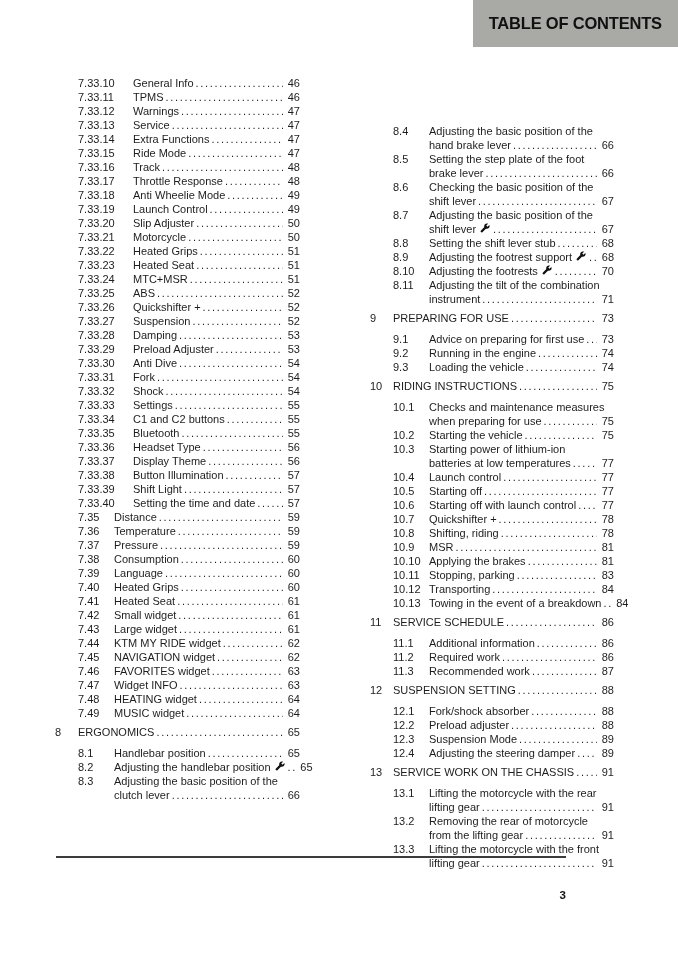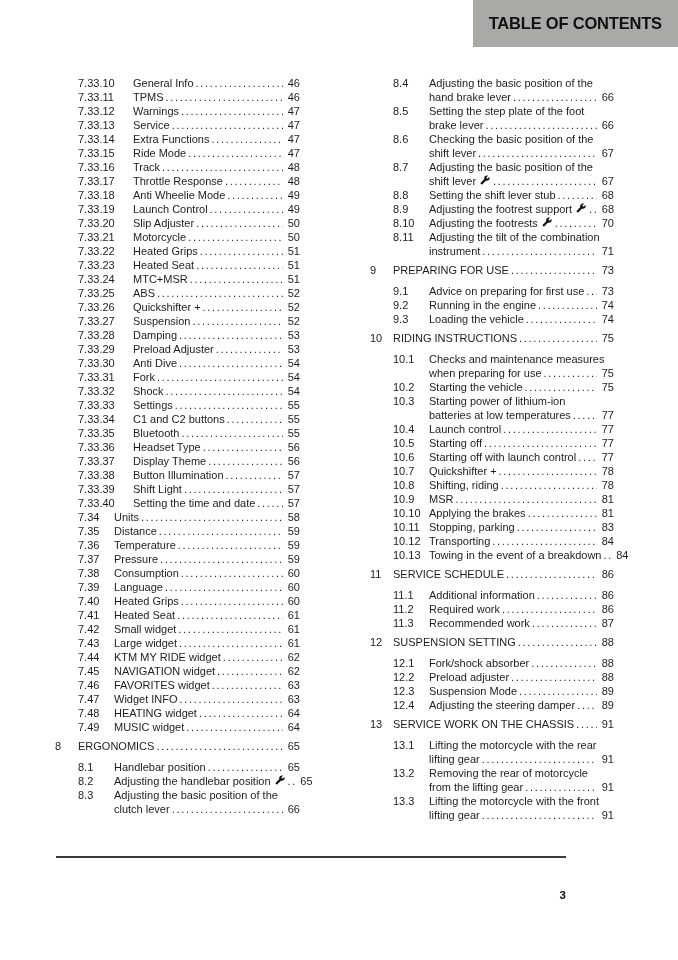--- a/index.html
+++ b/index.html
@@ -12,21 +12,21 @@
     position:absolute; left:473px; top:0; width:205px; height:47px;
     background:#a9a9a5; display:flex; align-items:center; justify-content:center;
   }
   .header-title {
     font-weight:700; font-size:17px; color:#111; letter-spacing:-0.2px;
     transform:scaleX(0.97); white-space:nowrap;
   }
   .columns { position:absolute; left:55px; top:76px; width:511px; display:flex;gap:48px; }
   .col { line-height:14px; }
   .col.left  { width:245px; margin-right:22px; }
-  .col.right { width:244px; }
+  .col.right { width:244px;margin-top:48px; }
 
   .entry { display:flex; padding-left:23px; }
   .entry.section { padding-left:0; margin-top:5px; margin-bottom:7px; }
   .num { flex:0 0 36px; }
   .entry.deep .num { flex-basis:55px; }
   .entry.section .num { flex-basis:23px; }
   .body { flex:1; min-width:0; }
   .bline { display:flex; align-items:baseline; }
   .title { white-space:nowrap; }
   .leader { flex:1; overflow:hidden; white-space:nowrap; margin:0 3px 0 2px; min-width:8px; }
@@ -356,30 +356,20 @@
           <span class="num">7.33.40</span>
           <div class="body">
             <div class="bline">
               <span class="title">Setting the time and date</span>
               <span class="leader"></span>
               <span class="pagenum">57</span>
             </div>
           </div>
         </div>
         <div class="entry">
-          <span class="num">7.34</span>
-          <div class="body">
-            <div class="bline">
-              <span class="title">Units</span>
-              <span class="leader"></span>
-              <span class="pagenum">58</span>
-            </div>
-          </div>
-        </div>
-        <div class="entry">
           <span class="num">7.35</span>
           <div class="body">
             <div class="bline">
               <span class="title">Distance</span>
               <span class="leader"></span>
               <span class="pagenum">59</span>
             </div>
           </div>
         </div>
         <div class="entry">

